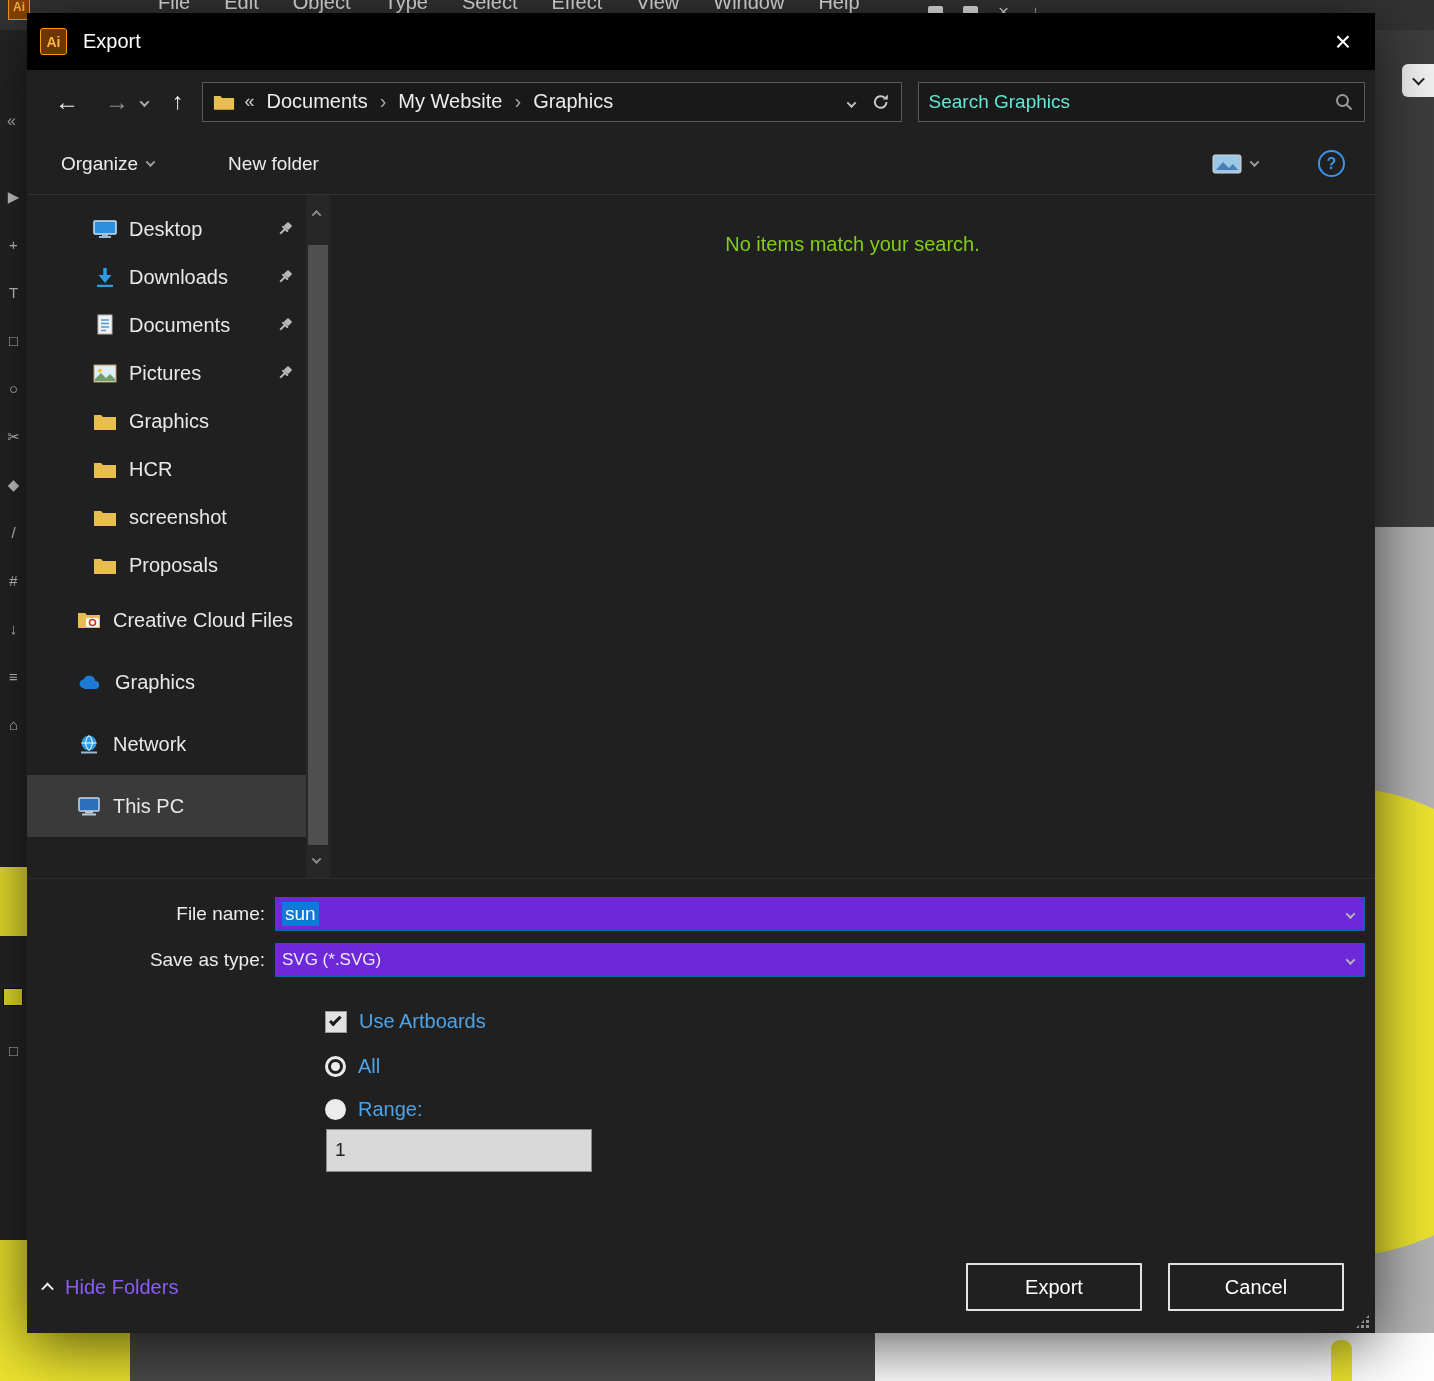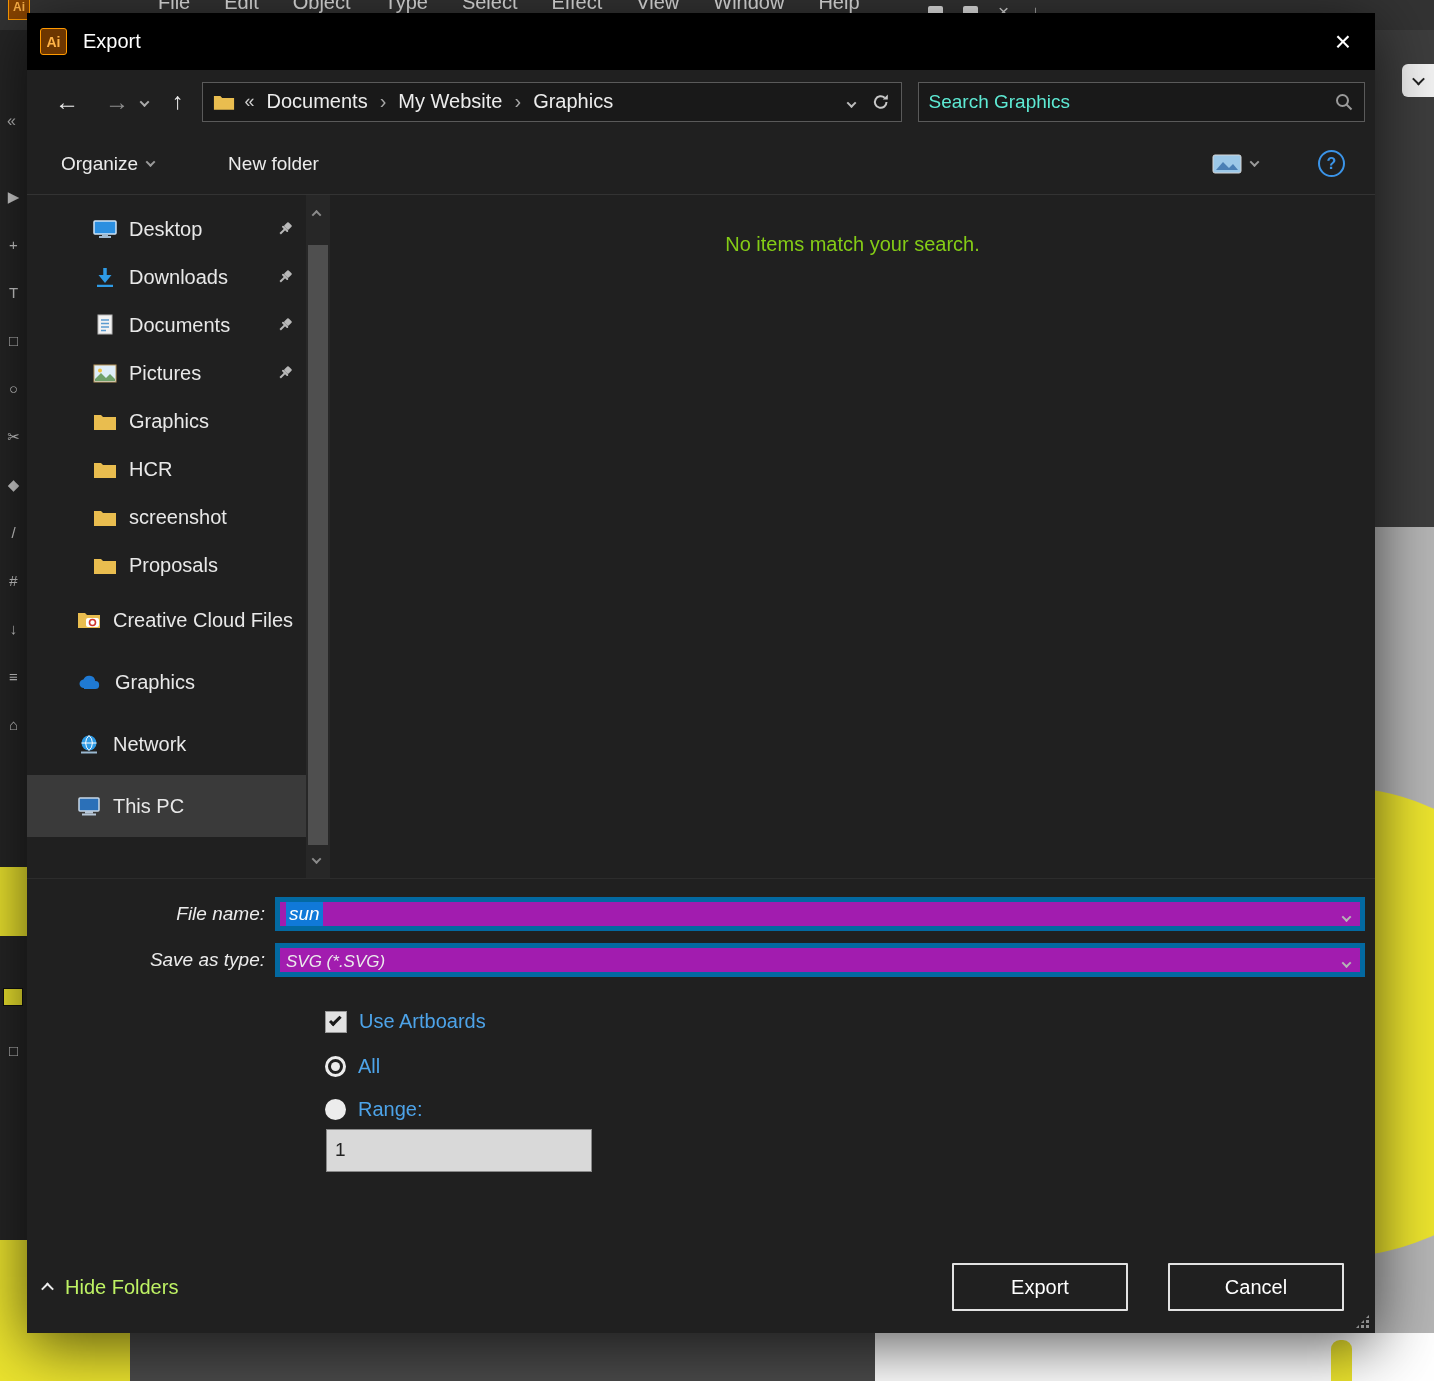--- a/index.html
+++ b/index.html
@@ -77,47 +77,47 @@
   .pin { position:absolute; right:12px; top:15px; display:flex; }
 
   .scrollbar { flex:0 0 24px; background:#272727; position:relative; }
   .sb-up { position:absolute; top:8px; left:7px; color:#8a8a8a; }
   .sb-thumb { position:absolute; top:50px; left:2px; width:20px; height:600px; background:#4f4f4f; }
   .sb-down { position:absolute; bottom:10px; left:7px; color:#8a8a8a; }
 
   .filelist { flex:1; padding-top:38px; text-align:center; font-size:20px; color:#84cc16; }
 
   .fields { flex:0 0 auto; padding:18px 10px 15px 0; }
-  .field-row { display:flex; align-items:center;font-style:italic; }
+  .field-row { display:flex; align-items:center; }
   .field-row + .field-row { margin-top:12px; }
   .field-label { flex:0 0 238px; text-align:right; font-size:19px; color:#ececec; }
-  .field-input { flex:1; margin-left:10px; height:34px; background:#a21caf; border:5px solid #0369a1; display:flex; align-items:flex-end; padding:0 10px 0 6px; }
+  .field-input { flex:1; margin-left:10px; height:34px; background:#6d28d9; border:1px solid #0369a1; display:flex; align-items:center; padding:0 10px 0 6px; }
   .sel-text { background:var(--selection-blue,#1079d8); color:#fff; font-size:19px; padding:1px 3px; }
   .combo-text { font-size:17px; color:#ececec; }
   .combo-chev { margin-left:auto; color:#b5b5b5; }
 
   .options { flex:0 0 auto; padding:18px 0 0 298px; }
   .opt-row { display:flex; align-items:center; }
   .row-checkbox { margin-bottom:22px;align-items:center; }
   .row-all { margin-bottom:20px; }
   .row-range { margin-bottom:8px; }
   .checkbox { width:22px; height:22px; background:#e2e2e2; border:1px solid #999; display:flex; align-items:center; justify-content:center; }
   .checkmark { width:12px; height:6px; border-left:3px solid #1a1a1a; border-bottom:3px solid #1a1a1a; transform:rotate(-45deg) translate(1px,-2px); }
   .radio-outer { width:21px; height:21px; border-radius:50%; border:3px solid #ececec; display:flex; align-items:center; justify-content:center; }
   .radio-dot { width:9px; height:9px; border-radius:50%; background:#ececec; }
   .radio-solid { width:21px; height:21px; border-radius:50%; background:#ececec; }
   .opt-label { margin-left:12px; font-size:20px; color:var(--link-blue,#4da3e8); }
   .range-input { margin-left:1px; width:266px; height:43px; background:#d9d9d9; border:1px solid #888; font-size:19px; color:#222; padding:9px 8px; }
 
   .dlg-footer { flex:0 0 92px; margin-top:auto; display:flex; align-items:center; padding:0 31px 0 16px; position:relative; }
-  .hide-folders { display:flex; align-items:center; gap:13px; font-size:20px; color:#bef264; }
+  .hide-folders { display:flex; align-items:center; gap:13px; font-size:20px; color:#8b5cf6; }
   .hide-folders .chev { color:#ececec; }
   .btn { width:176px; height:48px; border:2px solid #e2e2e2; background:transparent; color:#fff; font-size:20px; display:flex; align-items:center; justify-content:center; border-radius:1px; }
   .btn-export { margin-left:auto; }
-  .btn-cancel { margin-left:40px; }
+  .btn-cancel { margin-left:26px; }
   .resize-grip { position:absolute; right:5px; bottom:4px; width:15px; height:15px;
                  background-image:radial-gradient(#8f8f8f 1.6px, transparent 1.7px);
                  background-size:5px 5px; clip-path:polygon(100% 0, 100% 100%, 0 100%); }
 </style>
 </head>
 <body>
 
 <div id="screen">
 
   <div class="menubar">

